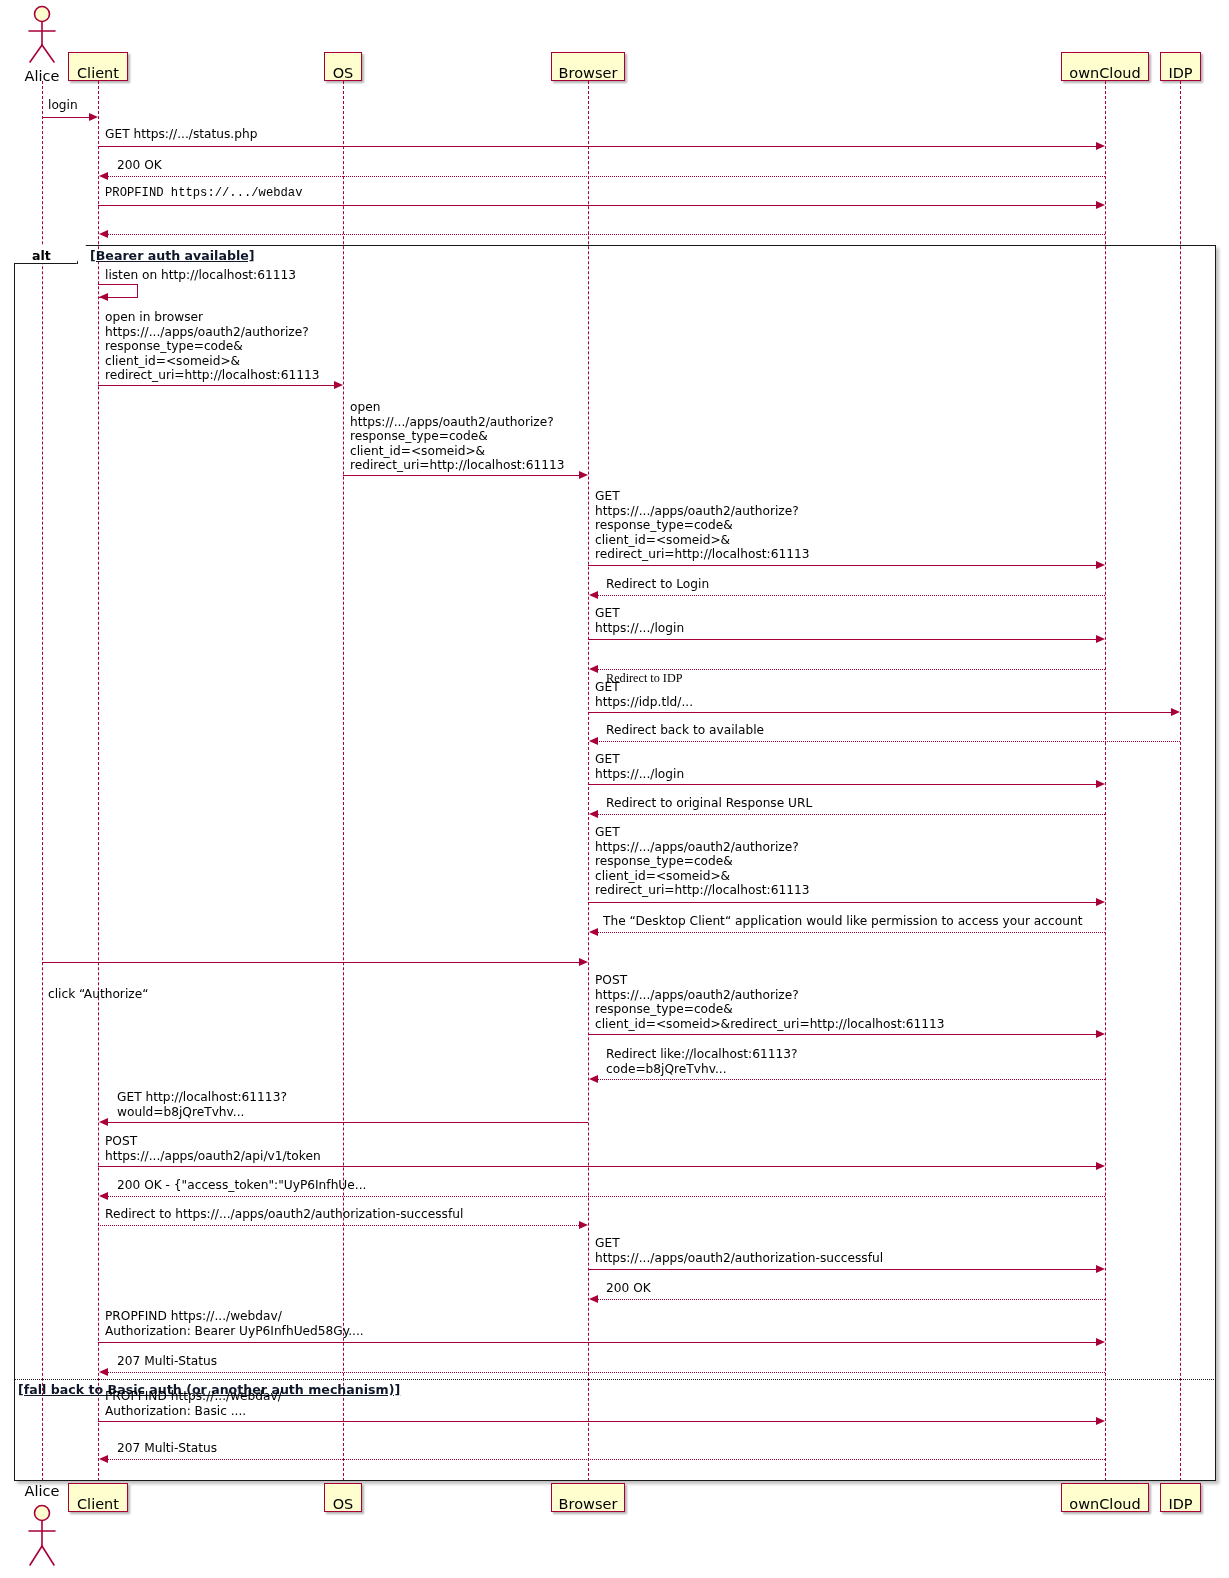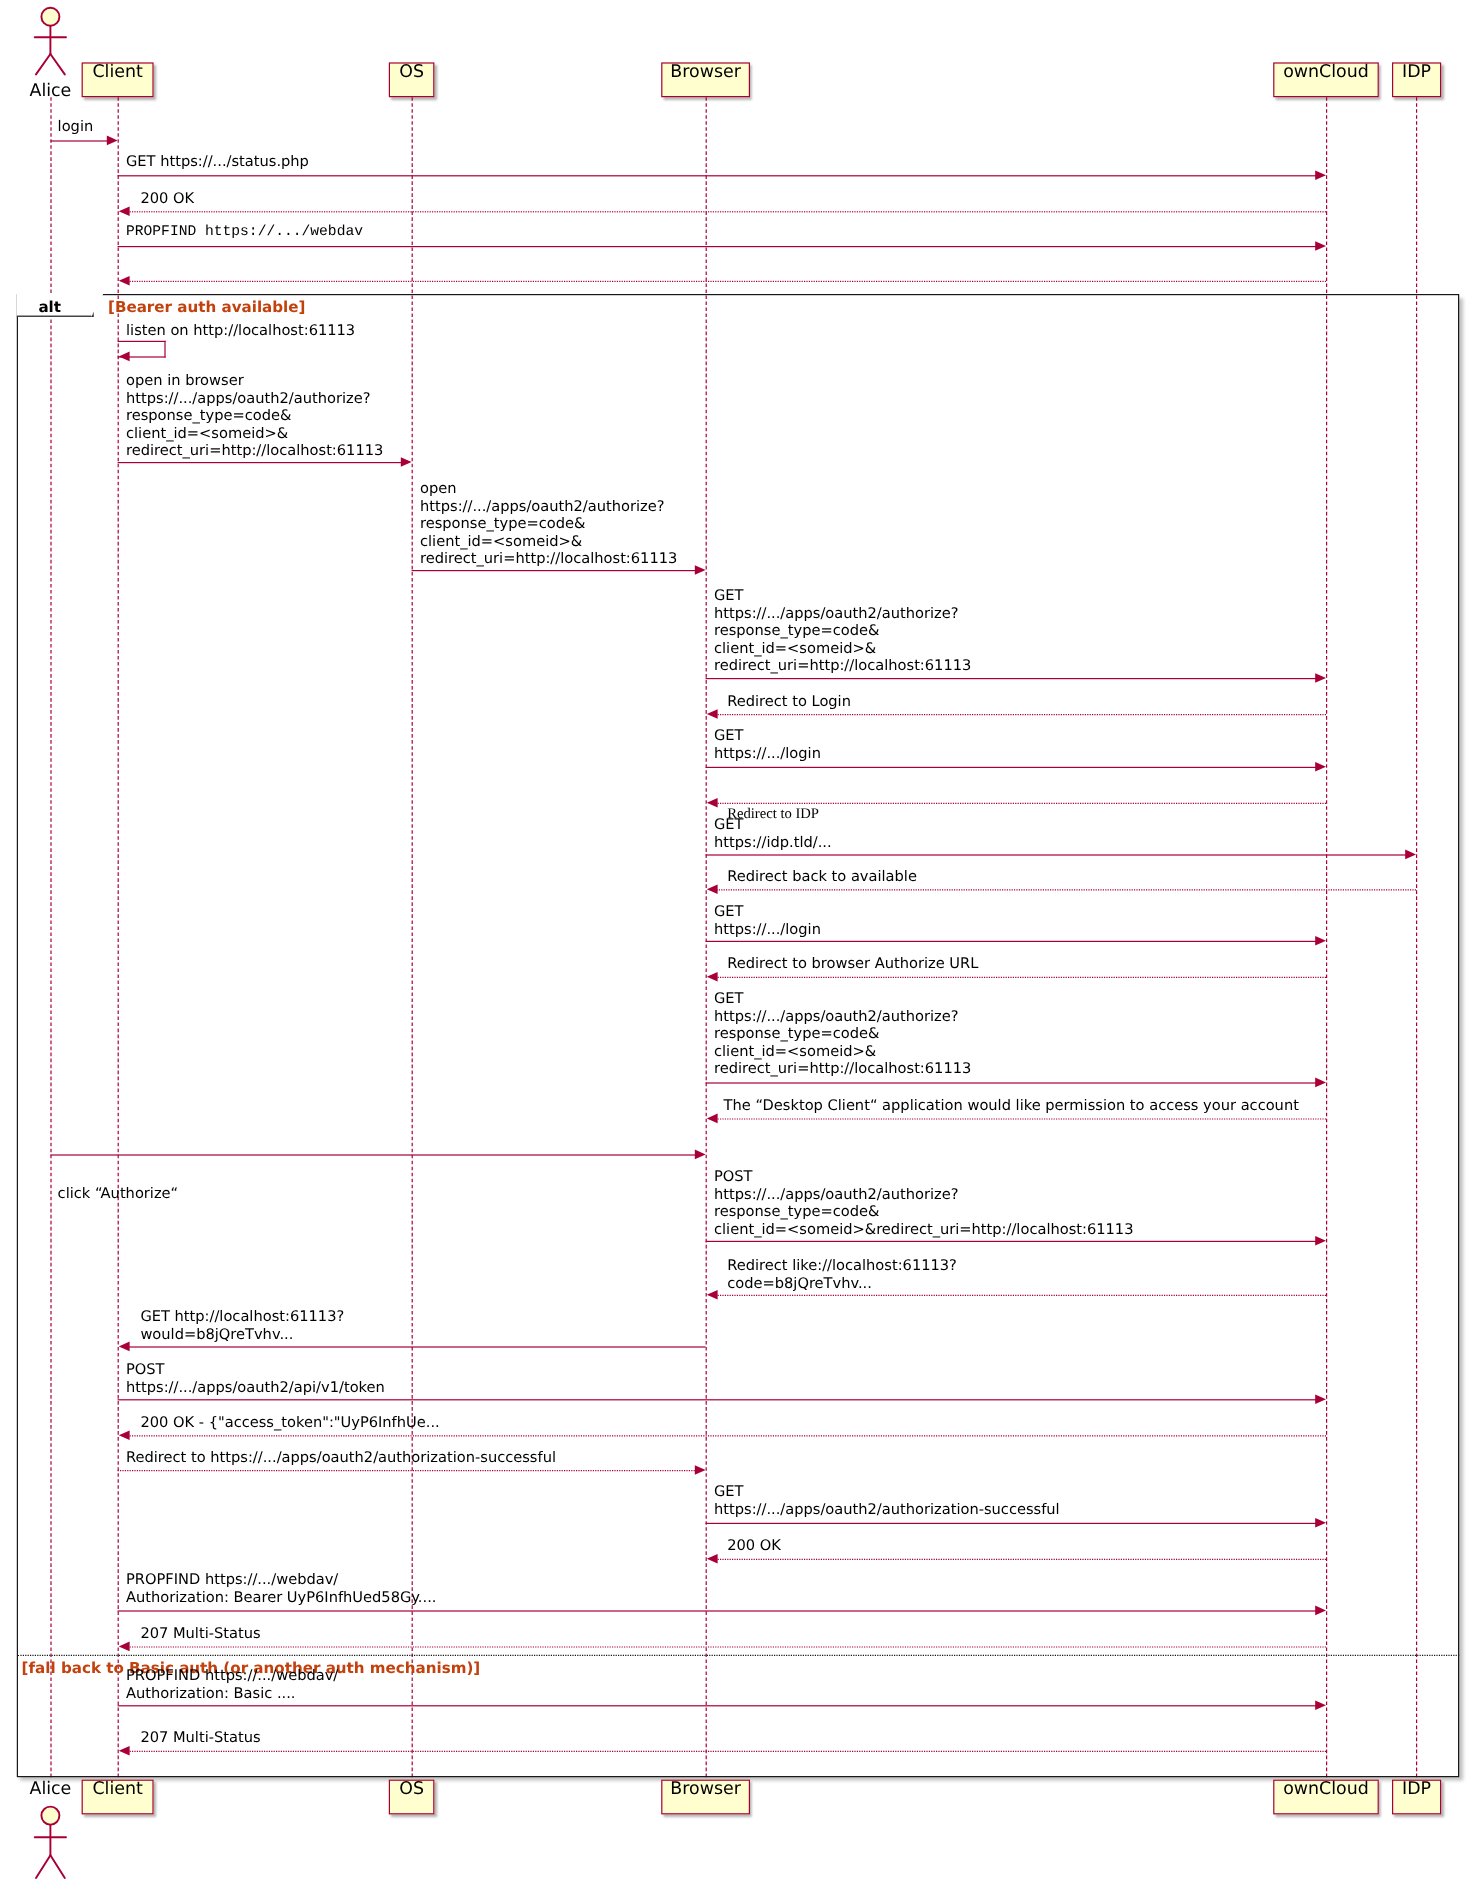--- a/index.html
+++ b/index.html
@@ -3,21 +3,21 @@
 <meta charset="utf-8">
 <style>
   html,body{margin:0;padding:0;background:#FFFFFF;}
   body{font-family:"DejaVu Sans","Liberation Sans",sans-serif;}
   #canvas{position:relative;width:1229px;height:1578px;background:#FFFFFF;overflow:hidden;}
 
   
   .pbox{position:absolute;background:#FEFECE;border:1.5px solid #A80036;
         box-shadow:2px 2px 2px rgba(0,0,0,.30);
         font-size:14.5px;color:#000;line-height:1;
-        display:flex;align-items:flex-start;justify-content:center;
+        display:flex;align-items:flex-end;justify-content:center;
         white-space:nowrap;box-sizing:border-box;}
   .actor-label{position:absolute;font-size:14.5px;color:#000;white-space:nowrap;text-align:center;}
 
   
   .lifeline{position:absolute;width:0;border-left:1.4px dashed #A80036;}
 
   
   .arrow{position:absolute;height:0;border-top:1.4px solid #A80036;}
   .arrow.dotted{border-top:1.4px dotted #A80036;}
   .head{position:absolute;width:0;height:0;}
@@ -29,21 +29,21 @@
   .selfbox{position:absolute;border:1.4px solid #A80036;border-left:none;box-sizing:border-box;}
 
   
   .frame{position:absolute;border:1.6px solid #181818;box-sizing:border-box;
          box-shadow:3px 3px 3px rgba(0,0,0,.25);background:transparent;}
   .frame-tab{position:absolute;background:#FFFFFF;border-right:1.6px solid #181818;
              border-bottom:1.6px solid #181818;box-sizing:border-box;}
   .frame-tab:after{content:"";position:absolute;right:-9px;top:0;width:0;height:0;
              border-top:19px solid #FFFFFF;border-right:10px solid transparent;}
   .frame-label{position:absolute;font-size:12.6px;font-weight:bold;color:#000;white-space:nowrap;}
-  .frame-cond{position:absolute;font-size:12.6px;font-weight:bold;color:#c2410c;white-space:nowrap;}
+  .frame-cond{position:absolute;font-size:12.6px;font-weight:bold;color:#0f172a;white-space:nowrap;text-decoration:underline;}
   .divider{position:absolute;height:0;border-top:1.6px dotted #181818;}
 
   
   .stick{position:absolute;}
 </style>
 </head>
 <body>
 
 <div id="canvas">
 
@@ -155,21 +155,21 @@
 
   <div class="msg" style="left:606px;top:723px;">Redirect back to available</div>
   <div class="arrow dotted" style="left:595px;top:741px;width:585px;"></div>
   <div class="head l" style="left:589px;top:737px;"></div>
 
   <div class="msg" style="left:595px;top:752px;">GET
 https://.../login</div>
   <div class="arrow" style="left:588px;top:784px;width:510px;"></div>
   <div class="head r" style="left:1096px;top:780px;"></div>
 
-  <div class="msg" style="left:606px;top:796px;">Redirect to browser Authorize URL</div>
+  <div class="msg" style="left:606px;top:796px;">Redirect to original Response URL</div>
   <div class="arrow dotted" style="left:595px;top:814px;width:510px;"></div>
   <div class="head l" style="left:589px;top:810px;"></div>
 
   <div class="msg" style="left:595px;top:825px;">GET
 https://.../apps/oauth2/authorize?
 response_type=code&amp;
 client_id=&lt;someid&gt;&amp;
 redirect_uri=http://localhost:61113</div>
   <div class="arrow" style="left:588px;top:902px;width:510px;"></div>
   <div class="head r" style="left:1096px;top:898px;"></div>

